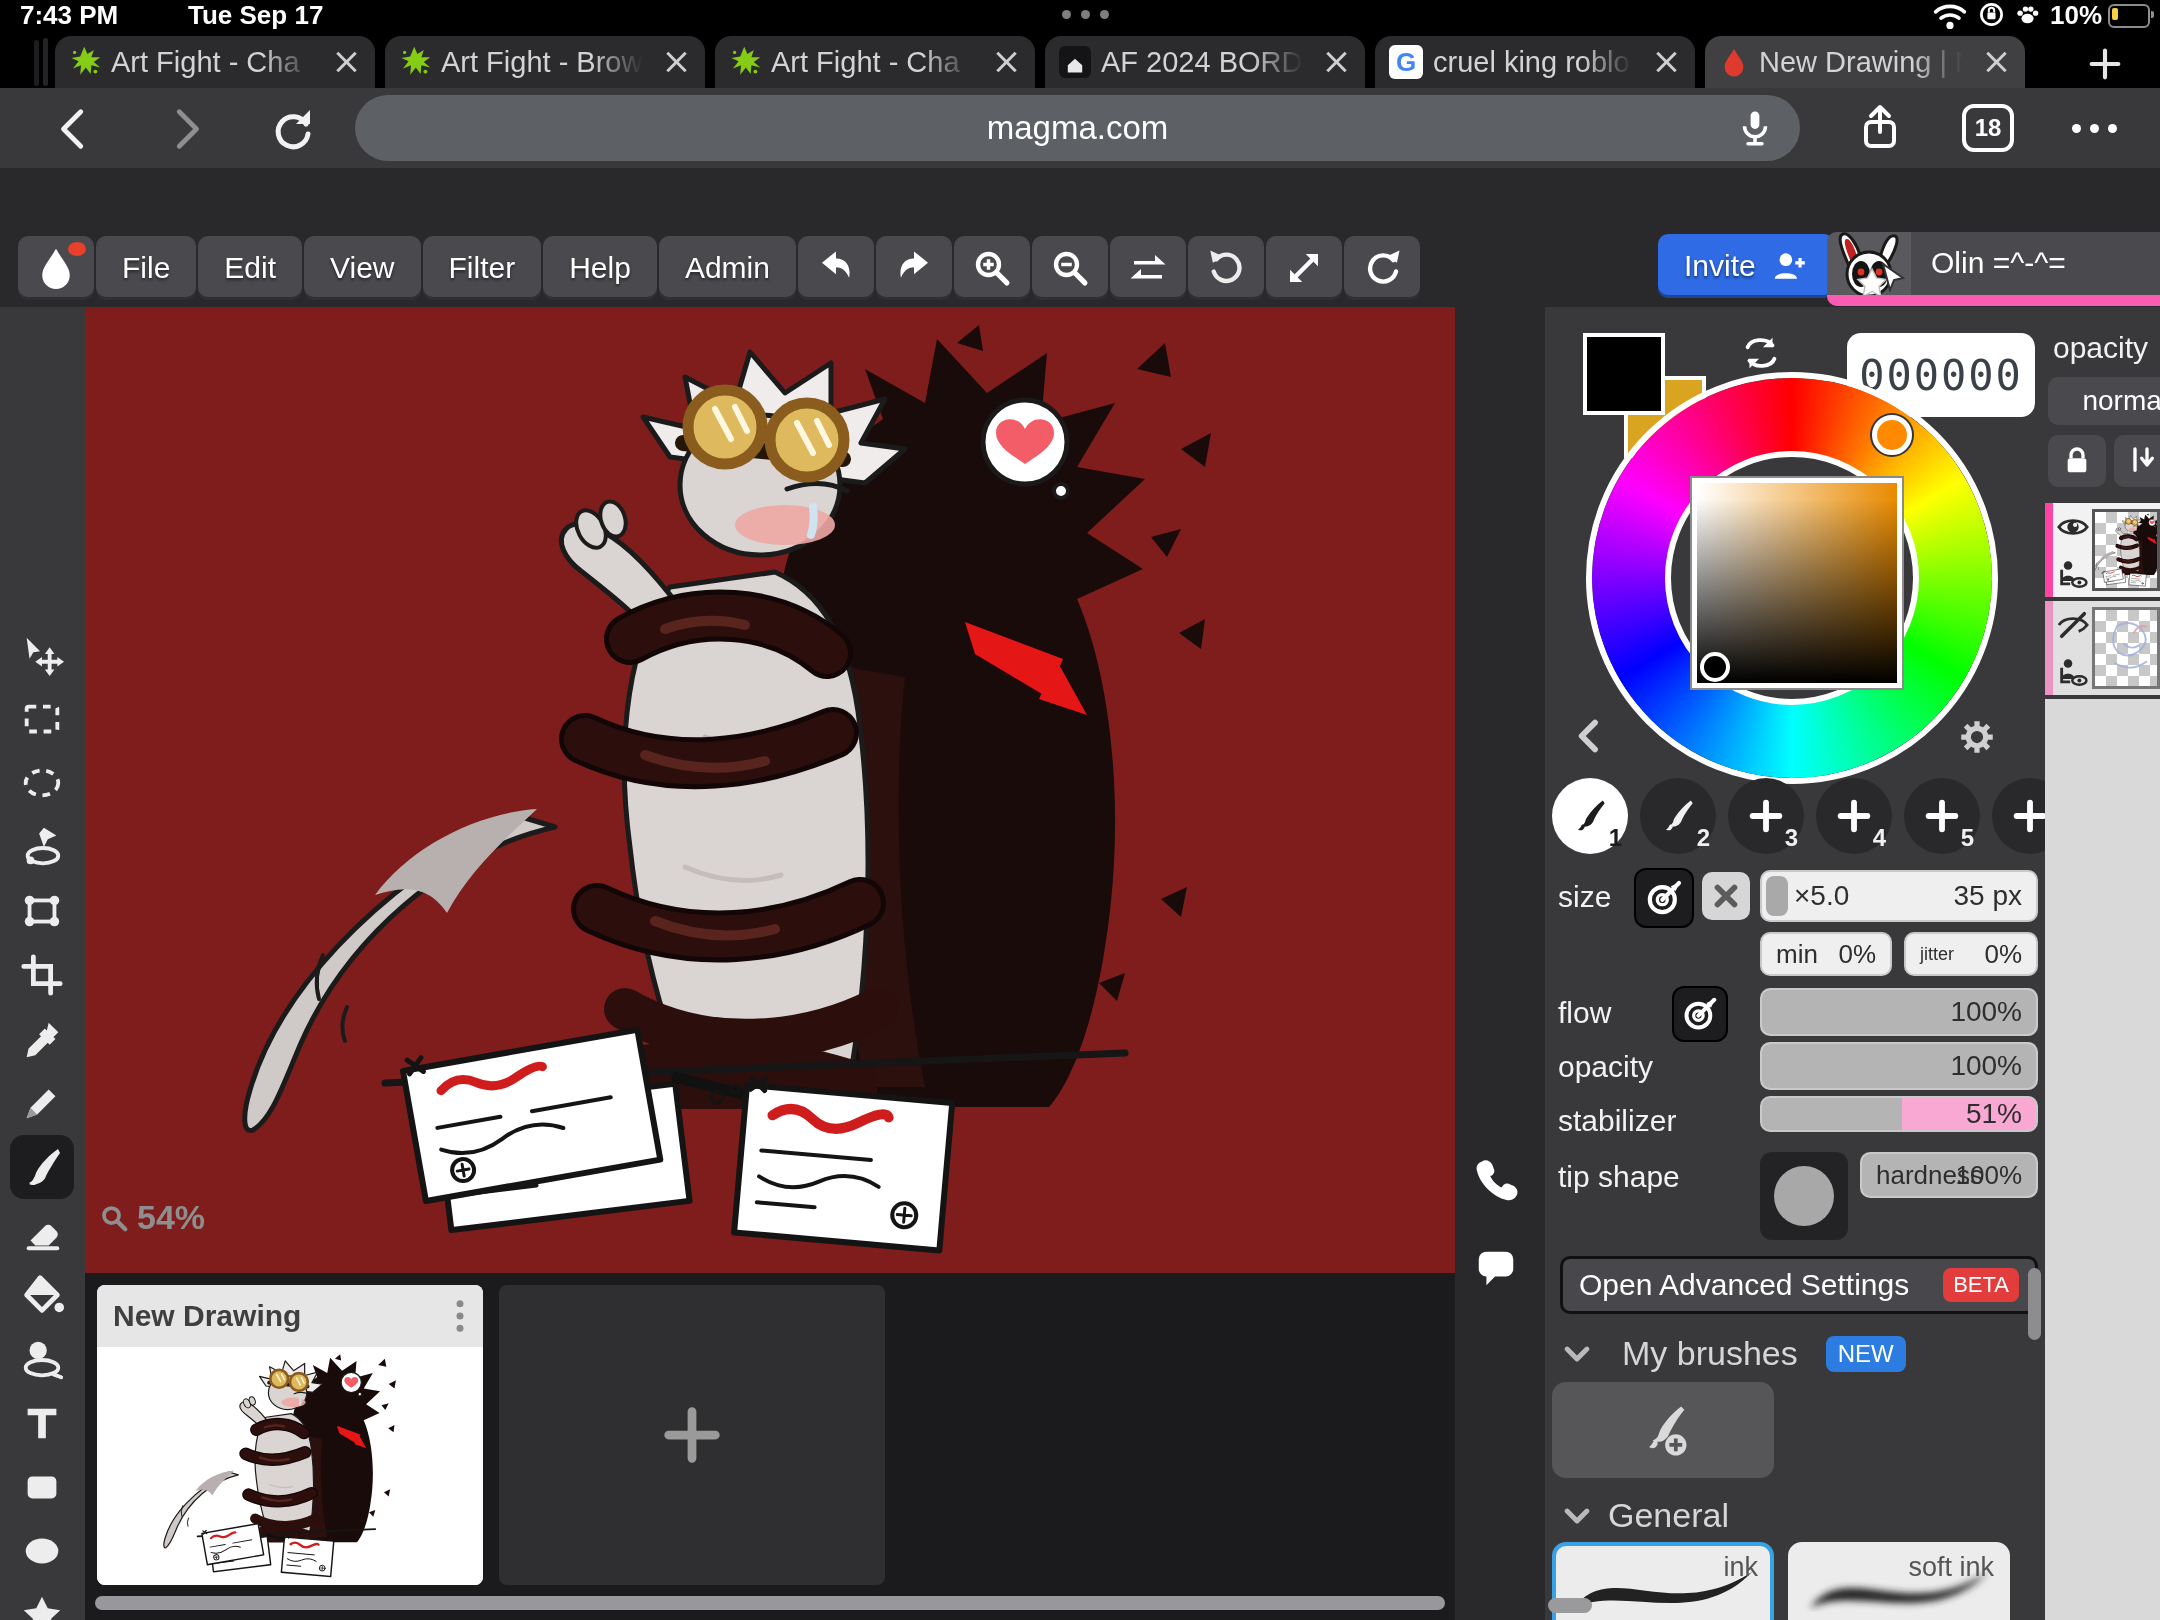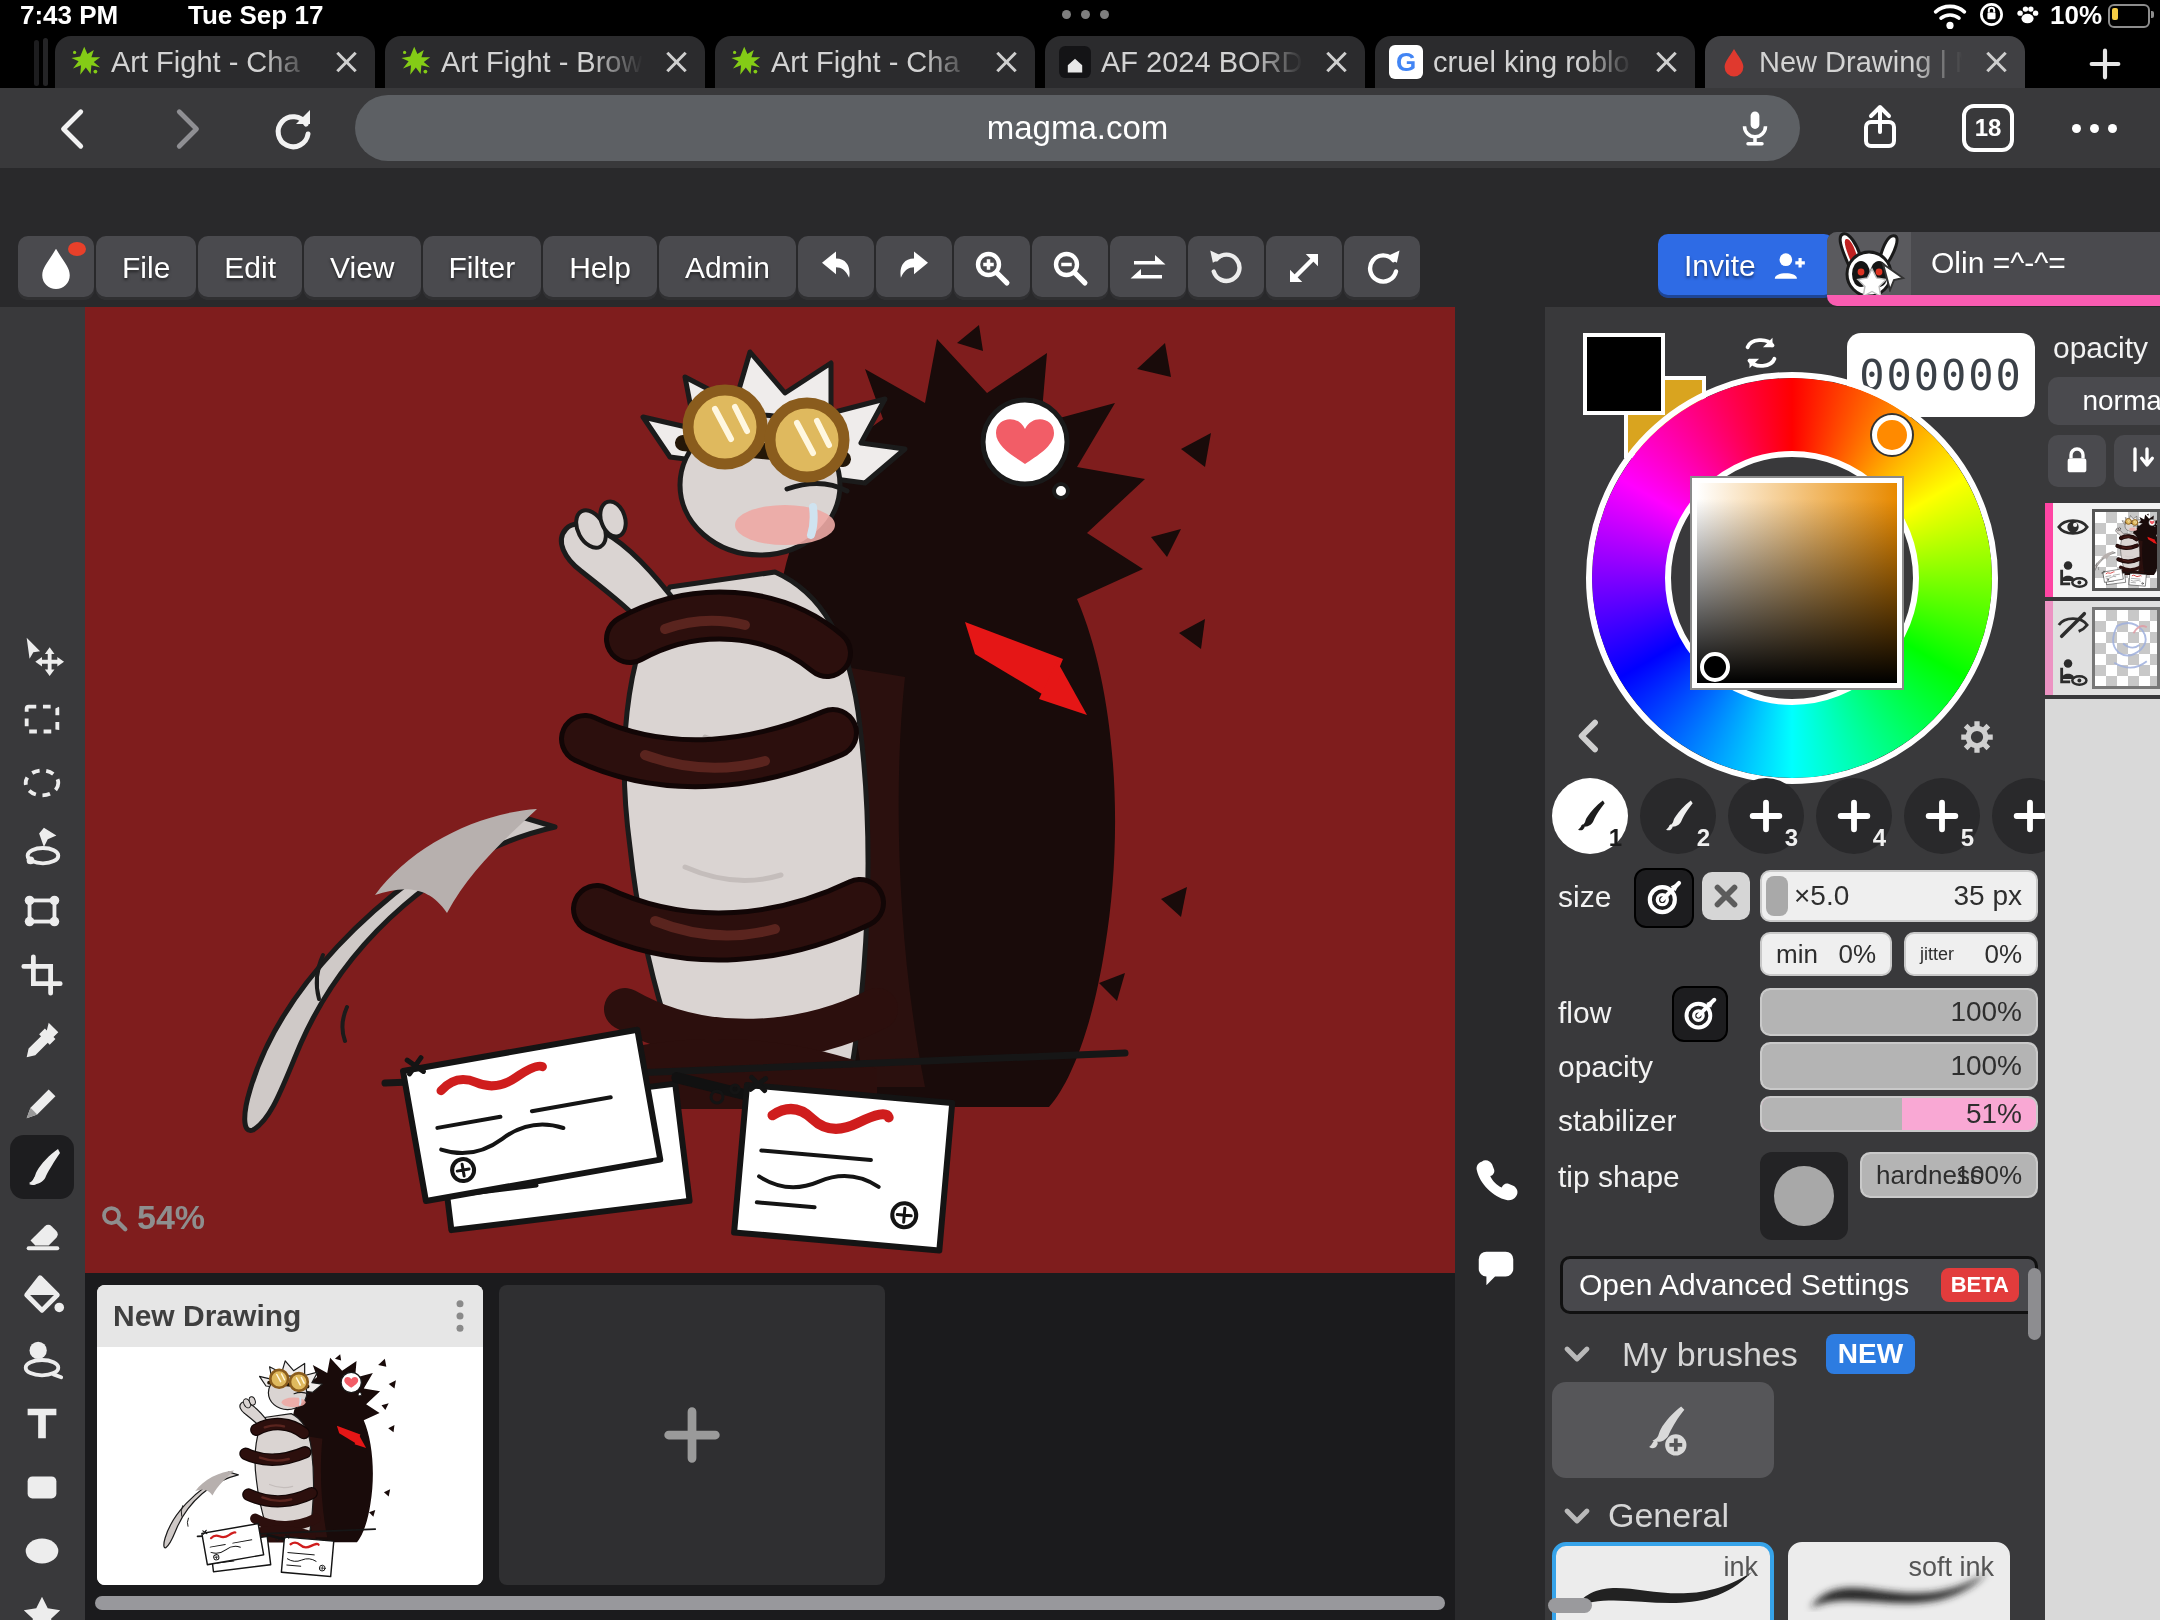--- a/index.html
+++ b/index.html
@@ -54,21 +54,21 @@
     mask:radial-gradient(circle closest-side,transparent 62%,#000 63%)}
   .whitering{border:6px solid #fff;border-radius:50%;box-sizing:border-box}
   #svsquare{left:1692px;top:478px;width:200px;height:200px;border:5px solid #fff;outline:2px solid #8a8a8a;
     background:linear-gradient(to bottom,rgba(0,0,0,0) 8%,#000 100%),linear-gradient(to right,#fff,#e88a00)}
   
   .preset{position:absolute;width:222px;height:96px;background:#ececec;border-radius:14px;border:4px solid #ececec;
           box-sizing:border-box;overflow:hidden}
   .preset.selected{border-color:#36a3e9}
   .preset .plab{position:absolute;right:12px;top:6px;font-size:27px;color:#555}
   .checker{background:conic-gradient(#c8c8c8 0 25%,#fff 0 50%,#c8c8c8 0 75%,#fff 0) 0 0/22px 22px}
-  .badge{border-radius:8px;color:#fff;font-weight:bold;display:inline-flex;align-items:center;justify-content:center}
+  .badge{border-radius:8px;color:#fff;font-weight:normal;display:inline-flex;align-items:center;justify-content:center}
 </style>
 </head>
 <body>
 
 <svg width="0" height="0" style="position:absolute">
 <defs>
 <symbol id="ic-move" viewBox="0 0 48 48">
         <path d="M8 6 L22 20 L15 21 L11 28 Z" fill="#ededed"></path>
         <g stroke="#ededed" stroke-width="4" stroke-linecap="round">
           <path d="M32 22v18M23 31h18"></path>
@@ -837,21 +837,21 @@
 <div class="ab row" style="left:1560px;top:1256px;width:478px;height:58px;background:#48484c;border:3px solid #111;border-radius:10px;box-sizing:border-box;padding:0 16px;color:#fff;font-size:30px;justify-content:space-between">
   <span>Open Advanced Settings</span>
   <span class="badge" style="background:#e23c3c;font-size:22px;padding:4px 10px">BETA</span>
 </div>
 
 <div class="ab row" style="left:1560px;top:1334px;gap:28px">
   <svg width="34" height="34">
       <use href="#ic-chevdown"></use>
     </svg>
   <span style="color:#d6d6d6;font-size:34px">My brushes</span>
-  <span class="badge" style="background:#2d7ce1;font-size:28px;padding:4px 12px">NEW</span>
+  <span class="badge" style="background:#2d7ce1;font-size:24px;padding:4px 12px">NEW</span>
 </div>
 <div class="ab" style="left:1552px;top:1382px;width:222px;height:96px;background:#565659;border-radius:14px;display:flex;align-items:center;justify-content:center">
   <svg width="64" height="64">
       <use href="#ic-brushadd"></use>
     </svg>
 </div>
 
 <div class="ab row" style="left:1560px;top:1496px;gap:14px">
   <svg width="34" height="34">
       <use href="#ic-chevdown"></use>

